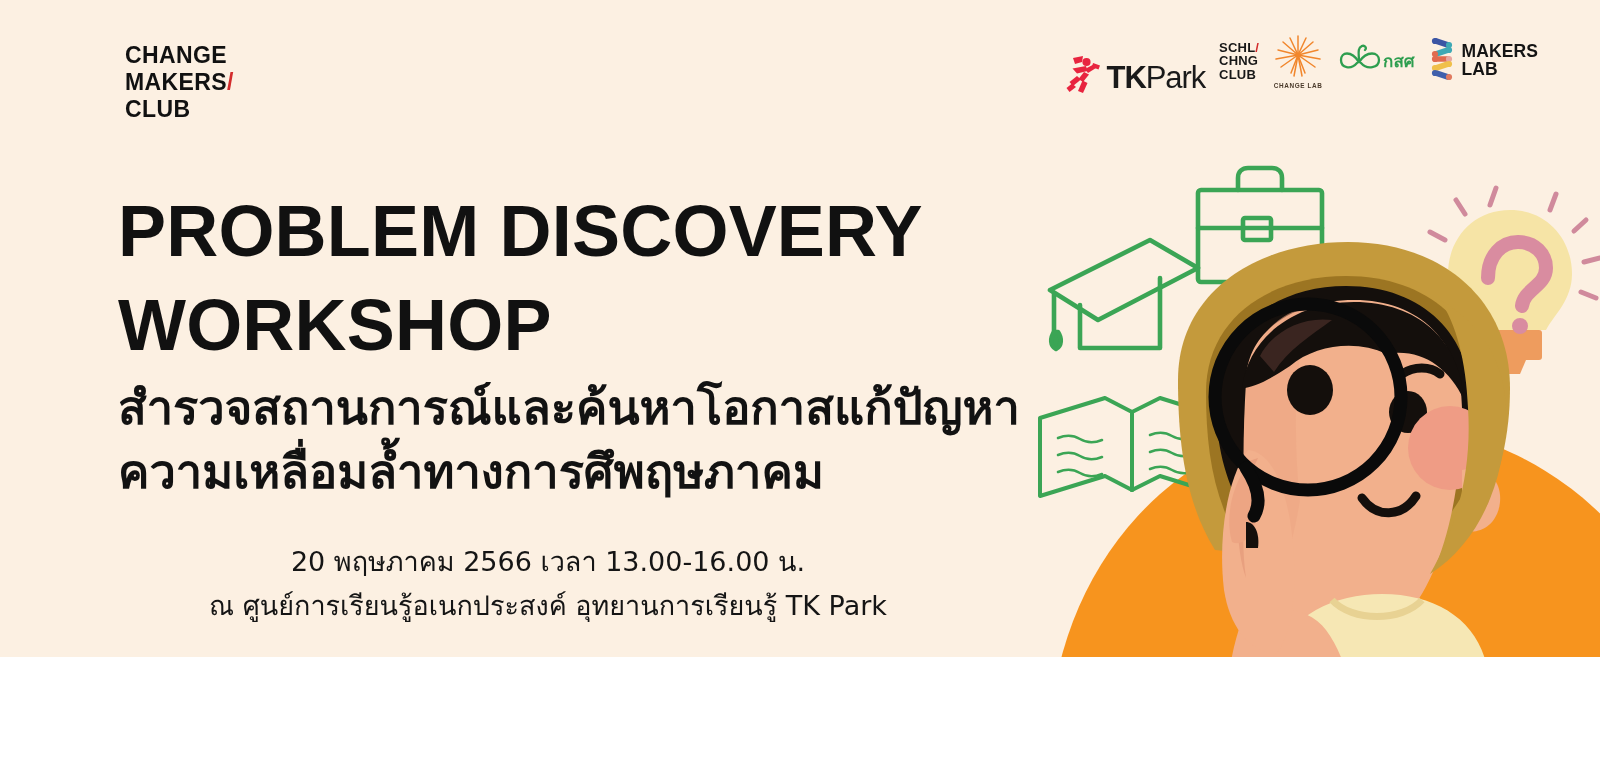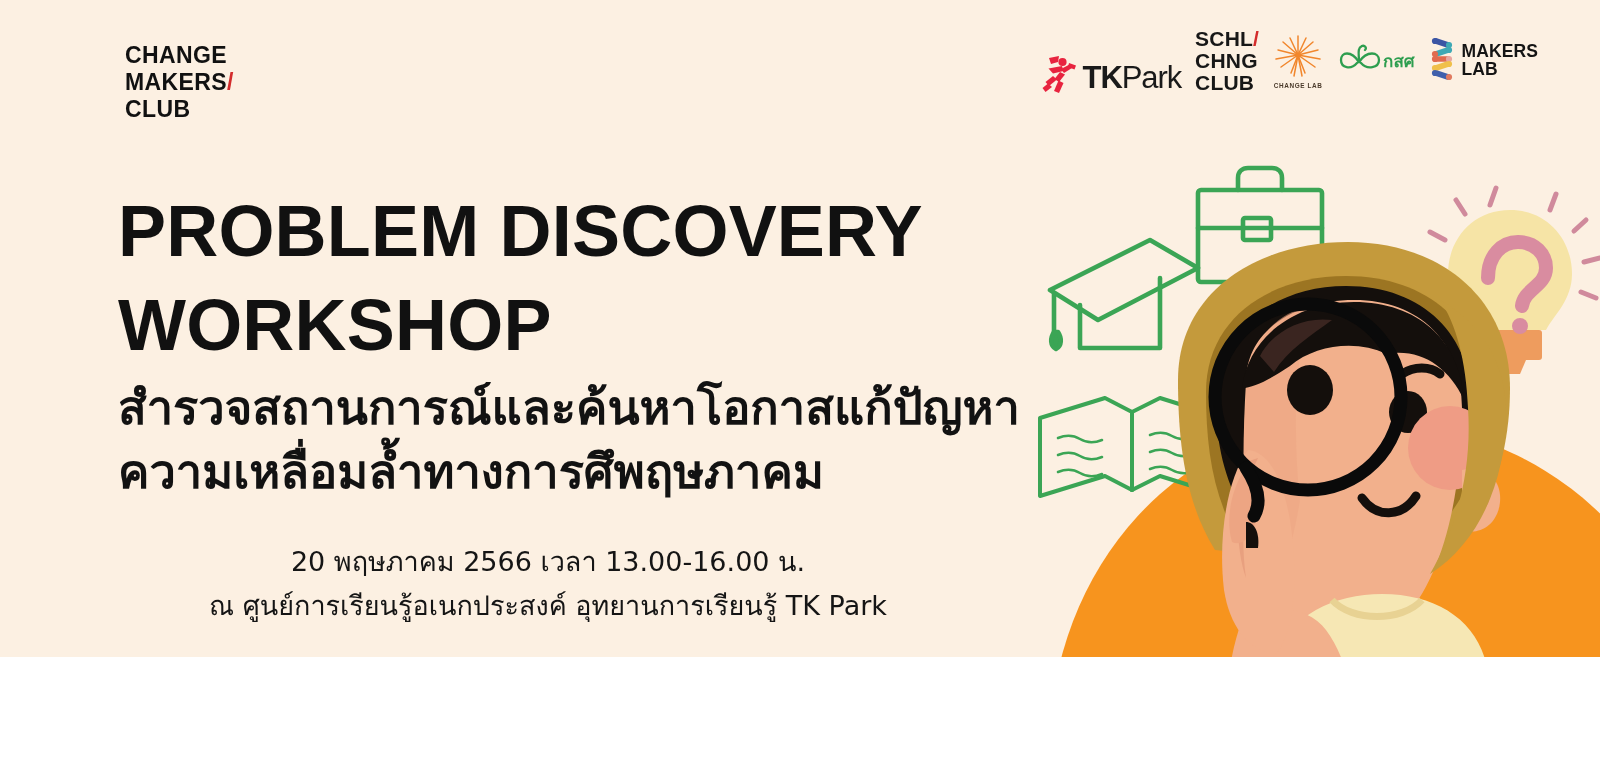--- a/index.html
+++ b/index.html
@@ -68,21 +68,21 @@
     color: #1A1A1A;
     letter-spacing: -1.1px;
     line-height: 1;
   }
   .tkpark-word .park { font-weight: 400; }
 
   .schl {
     flex-direction: column;
     align-items: flex-start;
     line-height: 1.04;
-    font-size: 21px;
+    font-size: 13px;
     font-weight: 700;
     color: #171717;
     letter-spacing: 0.2px;
   }
   .schl-slash { color: #D32C2C; }
 
   .changelab {
     flex-direction: column;
     align-items: center;
     gap: 1px;

